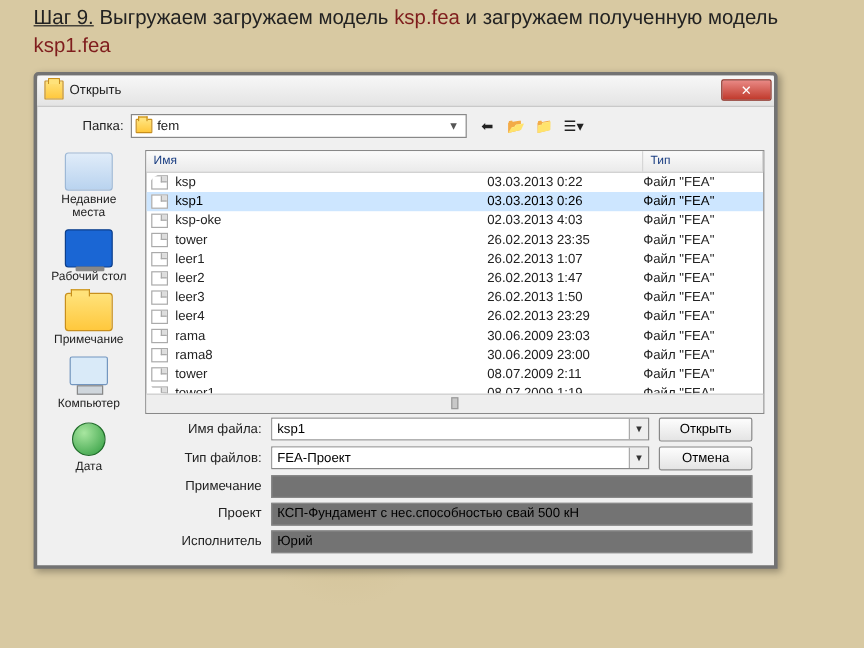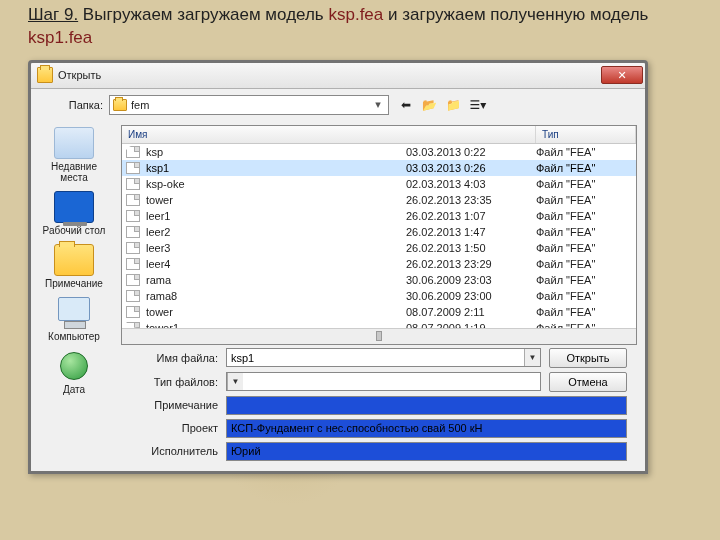--- a/index.html
+++ b/index.html
@@ -50,21 +50,21 @@
   .row .fi { width:14px; height:12px; margin:0 4px; background:#fff; border:1px solid #aaa; position:relative; }
   .row .fi:before{content:""; position:absolute; top:0; right:0; width:4px; height:4px; background:#ddd; border-left:1px solid #aaa; border-bottom:1px solid #aaa;}
   .row .rn { flex:1; padding-left:2px; }
   .row .rd { width:130px; }
   .row .rt { width:100px; }
   .lv-sb { height:16px; background:#eee; border-top:1px solid #ccc; display:flex; align-items:center; justify-content:center; }
   .lv-sb .thumb { width:6px; height:10px; background:#c8c8c8; border:1px solid #999; }
   .bottom { padding:3px 10px 2px 10px; }
   .fld { display:flex; align-items:center; margin-bottom:4px; gap:8px;margin-left:15px; }
   .fld-label { width:72px; text-align:right; }
-  .fld-input { border:1px solid #888; background:#1d4ed8; height:19px; padding:1px 4px; font-size:11px; }
+  .fld-input { border:1px solid #888; background:#737373; height:19px; padding:1px 4px; font-size:11px; }
   .fld-combo { display:flex; border:1px solid #888; background:#fff; height:19px; }
   .fld-combo input { border:none; flex:1; padding:1px 4px; font-size:11px; outline:none; }
   .fld-combo .dd { width:16px; background:#eee; border-left:1px solid #aaa; display:flex; align-items:center; justify-content:center; cursor:pointer; color:#333; font-size:8px; }
   .btn { width:78px; height:20px; background:linear-gradient(#fdfdfd,#e4e4e4); border:1px solid #888; border-radius:2px; cursor:pointer; font-size:11px; }
 </style>
 </head>
 <body>
 
 <div class="page">
   <p class="instruction">
@@ -192,20 +192,21 @@
             <div class="fld-label">Имя файла:</div>
             <div class="fld-combo" style="flex:1">
               <input value="ksp1" style="">
               <div class="dd">▼</div>
             </div>
             <button class="btn">Открыть</button>
           </div>
           <div class="fld">
             <div class="fld-label">Тип файлов:</div>
             <div class="fld-combo" style="flex:1">
+              <input value="FEA-Проект" style="">
               <div class="dd">▼</div>
             </div>
             <button class="btn">Отмена</button>
           </div>
           <div class="fld">
             <div class="fld-label">Примечание</div>
             <input class="fld-input" style="flex: 1 1 0%;" value="">
           </div>
           <div class="fld">
             <div class="fld-label">Проект</div>

